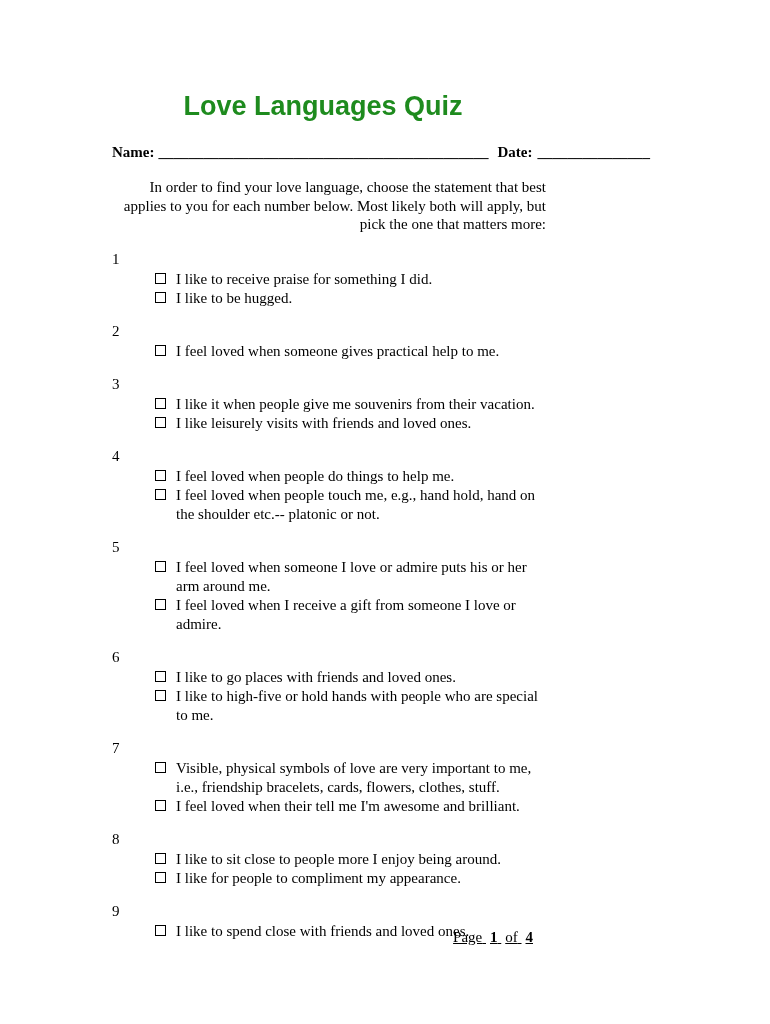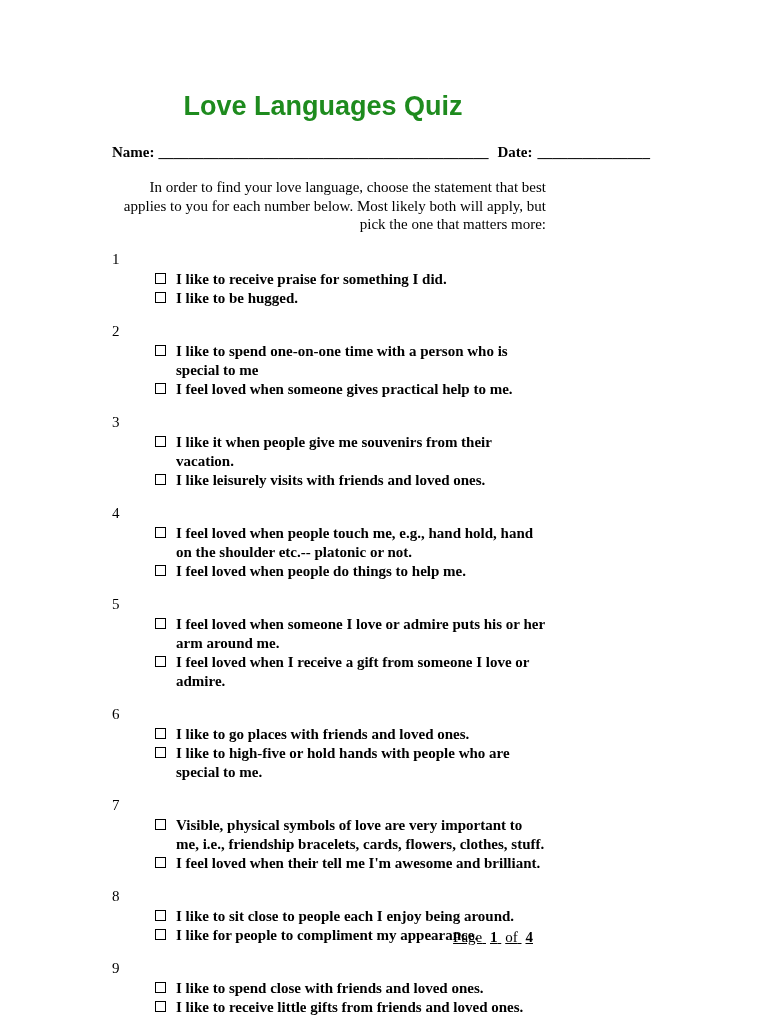--- a/index.html
+++ b/index.html
@@ -62,21 +62,20 @@
   }
   .section:first-child {
     margin-top: 16px;
   }
   .q-number {
     line-height: 19px;
   }
   .q-items {
     margin-top: 1px;
     margin-left: 43px;
-    font-weight: bold;
   }
   .item {
     display: flex;
     line-height: 19px;
     align-items: flex-start;
   }
   .checkbox {
     flex: 0 0 auto;
     width: 9px;
     height: 9px;
@@ -127,24 +126,20 @@
   <div class="item">
     <span class="checkbox"></span>
     <span class="item-text">I like to be hugged.</span>
   </div>
 </div>
   </div>
 
   <div class="section">
     <div class="q-number">2</div>
     <div class="q-items">
-  <div class="item">
-    <span class="checkbox"></span>
-    <span class="item-text">I like to spend one-on-one time with a person who is special to me</span>
-  </div>
 
   <div class="item">
     <span class="checkbox"></span>
     <span class="item-text">I feel loved when someone gives practical help to me.</span>
   </div>
 </div>
   </div>
 
   <div class="section">
     <div class="q-number">3</div>
@@ -159,27 +154,27 @@
     <span class="item-text">I like leisurely visits with friends and loved ones.</span>
   </div>
 </div>
   </div>
 
   <div class="section">
     <div class="q-number">4</div>
     <div class="q-items">
   <div class="item">
     <span class="checkbox"></span>
+    <span class="item-text">I feel loved when people do things to help me.</span>
+  </div>
+
+  <div class="item">
+    <span class="checkbox"></span>
     <span class="item-text">I feel loved when people touch me, e.g., hand hold, hand on the shoulder etc.-- platonic or not.</span>
   </div>
-
-  <div class="item">
-    <span class="checkbox"></span>
-    <span class="item-text">I feel loved when people do things to help me.</span>
-  </div>
 </div>
   </div>
 
   <div class="section">
     <div class="q-number">5</div>
     <div class="q-items">
   <div class="item">
     <span class="checkbox"></span>
     <span class="item-text">I feel loved when someone I love or admire puts his or her arm around me.</span>
   </div>
@@ -219,42 +214,38 @@
     <span class="item-text">I feel loved when their tell me I'm awesome and brilliant.</span>
   </div>
 </div>
   </div>
 
   <div class="section">
     <div class="q-number">8</div>
     <div class="q-items">
   <div class="item">
     <span class="checkbox"></span>
-    <span class="item-text">I like to sit close to people each I enjoy being around.</span>
+    <span class="item-text">I like to sit close to people more I enjoy being around.</span>
   </div>
 
   <div class="item">
     <span class="checkbox"></span>
     <span class="item-text">I like for people to compliment my appearance.</span>
   </div>
 </div>
   </div>
 
   <div class="section">
     <div class="q-number">9</div>
     <div class="q-items">
   <div class="item">
     <span class="checkbox"></span>
     <span class="item-text">I like to spend close with friends and loved ones.</span>
   </div>
 
-  <div class="item">
-    <span class="checkbox"></span>
-    <span class="item-text">I like to receive little gifts from friends and loved ones.</span>
-  </div>
 </div>
   </div>
 </div>
 
   <div class="footer">
     <span>Page</span>
     <b>1</b>
     <span>of</span>
     <b>4</b>
   </div>

